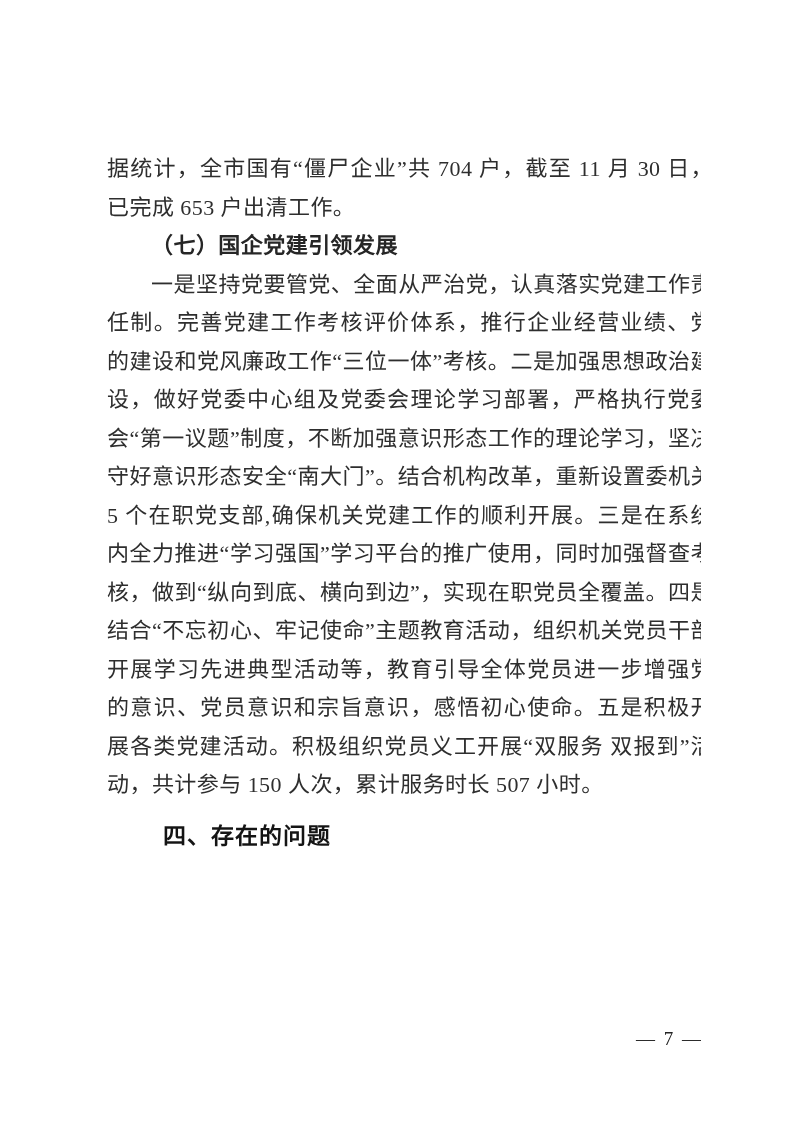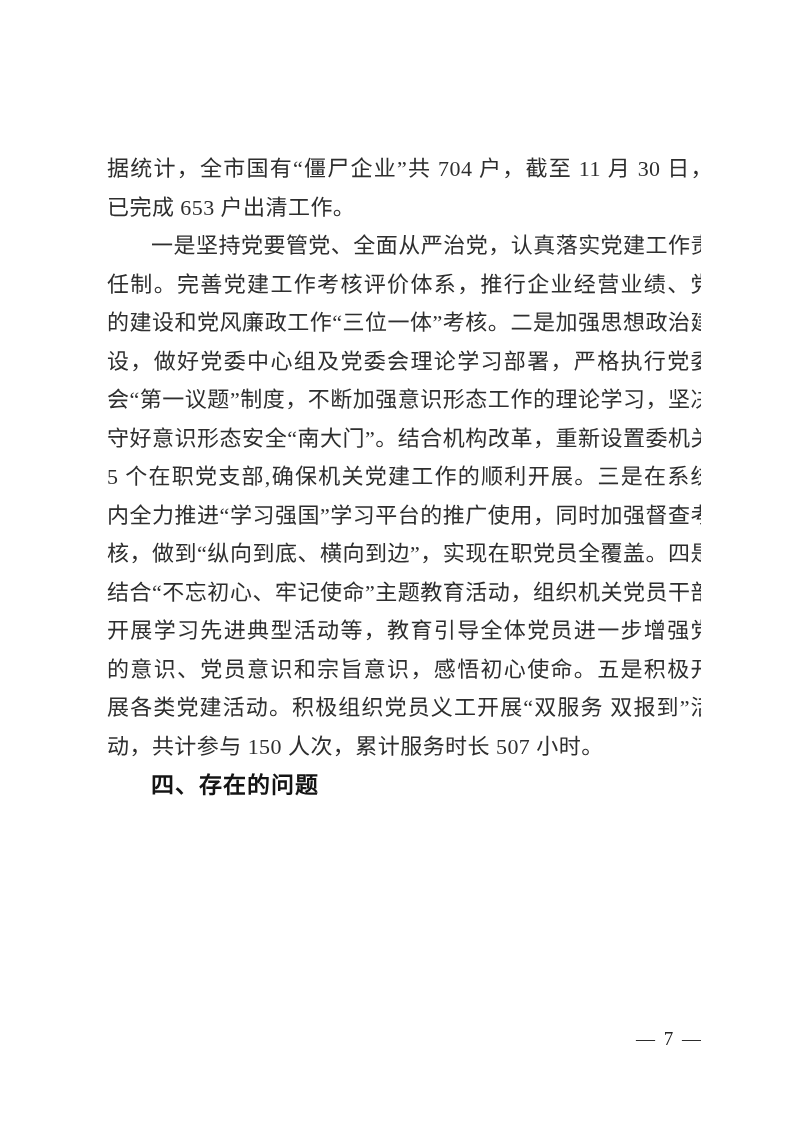--- a/index.html
+++ b/index.html
@@ -33,21 +33,21 @@
     font-weight: 400;
   }
   .indent {
     text-indent: 44px;
   }
   .subheading {
     font-weight: 600;
     color: #262626;
   }
   .section-heading {
-    margin: 0;
+    margin: 12px;
     font-size: 23px;
     line-height: 38.5px;
     letter-spacing: 1px;
     color: #141414;
     font-family: "Liberation Sans", sans-serif;
     font-weight: 700;
     text-indent: 44px;
   }
   .page-number {
     position: absolute;
@@ -59,17 +59,18 @@
     font-family: "Liberation Serif", serif;
     white-space: nowrap;
   }
 </style>
 </head>
 <body>
 
 <div class="page">
   <div class="text-block">
     <p class="para">据统计，全市国有“僵尸企业”共 704 户，截至 11 月 30 日，已完成 653 户出清工作。</p>
+    <p class="para indent subheading">（七）国企党建引领发展</p>
     <p class="para indent">一是坚持党要管党、全面从严治党，认真落实党建工作责任制。完善党建工作考核评价体系，推行企业经营业绩、党的建设和党风廉政工作“三位一体”考核。二是加强思想政治建设，做好党委中心组及党委会理论学习部署，严格执行党委会“第一议题”制度，不断加强意识形态工作的理论学习，坚决守好意识形态安全“南大门”。结合机构改革，重新设置委机关 5 个在职党支部,确保机关党建工作的顺利开展。三是在系统内全力推进“学习强国”学习平台的推广使用，同时加强督查考核，做到“纵向到底、横向到边”，实现在职党员全覆盖。四是结合“不忘初心、牢记使命”主题教育活动，组织机关党员干部开展学习先进典型活动等，教育引导全体党员进一步增强党的意识、党员意识和宗旨意识，感悟初心使命。五是积极开展各类党建活动。积极组织党员义工开展“双服务 双报到”活动，共计参与 150 人次，累计服务时长 507 小时。</p>
     <h2 class="section-heading">四、存在的问题</h2>
   </div>
   <div class="page-number">— 7 —</div>
 </div>
 
 </body></html>

